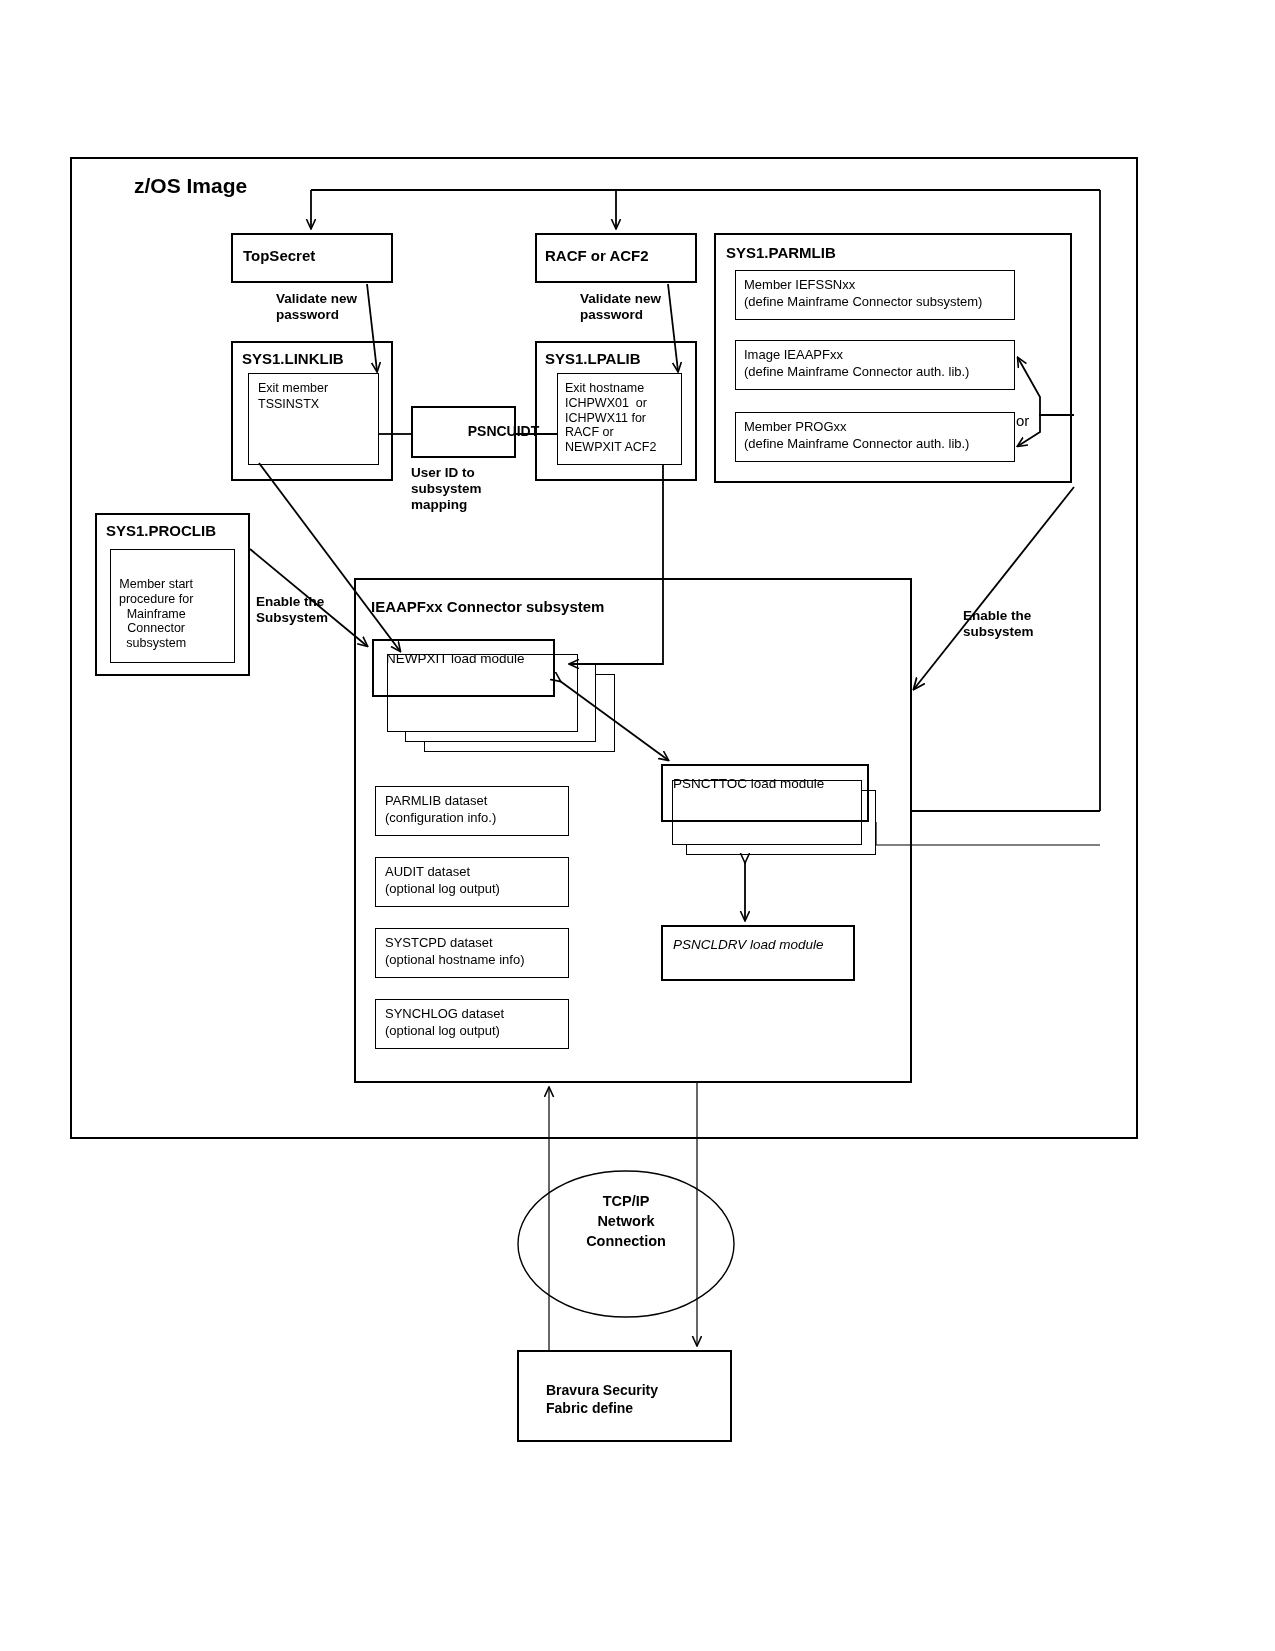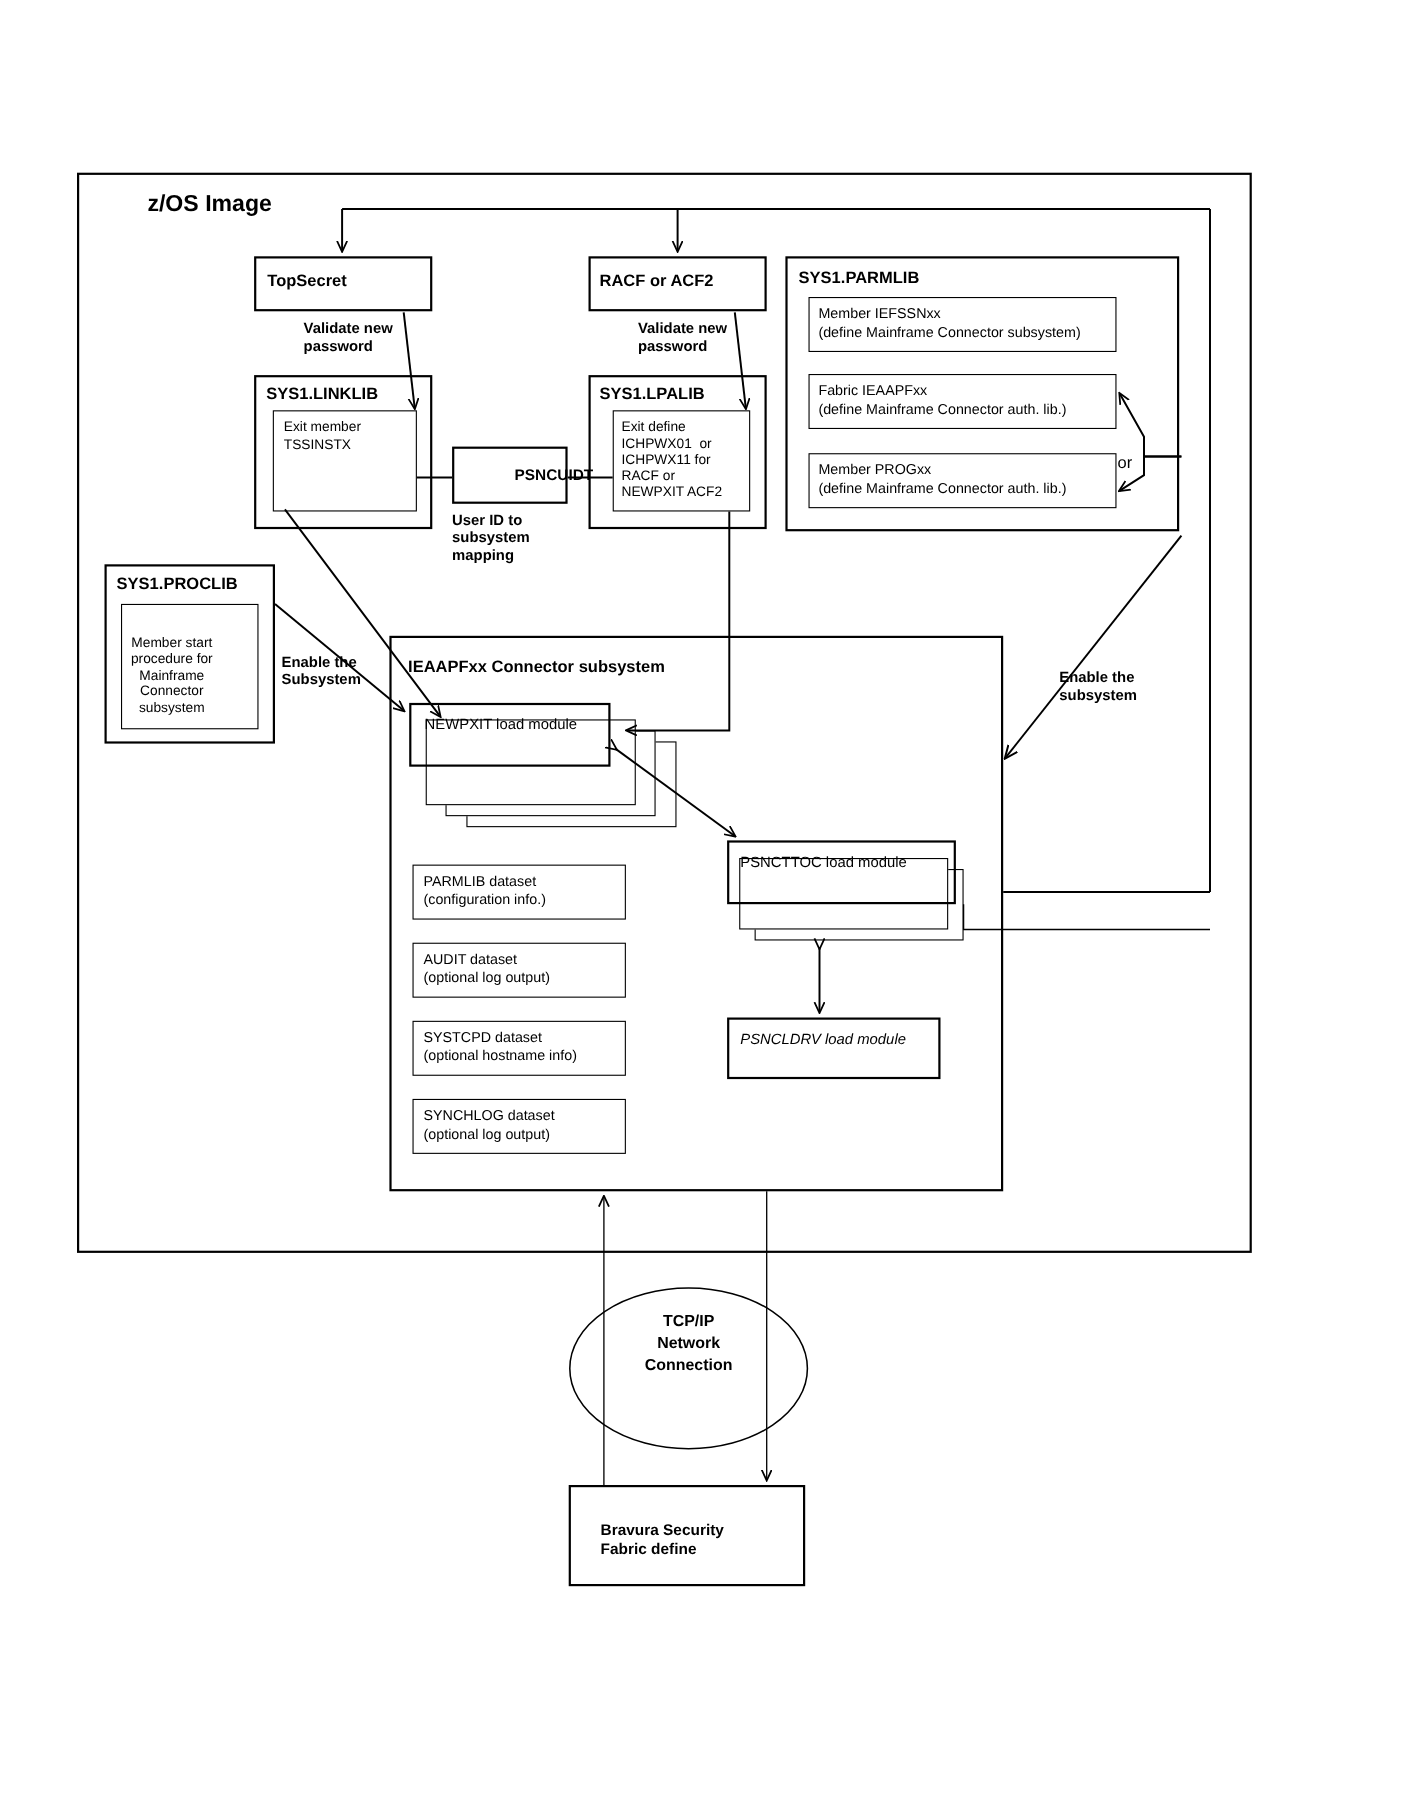--- a/index.html
+++ b/index.html
@@ -70,39 +70,39 @@
   <div class="lbl bold" style="left:545px; top:247px; font-size:15px;">RACF or ACF2</div>
 
   <div class="box" style="left:714px; top:233px; width:358px; height:250px;"></div>
   <div class="lbl bold" style="left:726px; top:244px; font-size:15px;">SYS1.PARMLIB</div>
 
   <div class="box-thin" style="left:735px; top:270px; width:280px; height:50px;"></div>
   <div class="lbl" style="left:744px; top:277px; font-size:13px;">Member IEFSSNxx</div>
   <div class="lbl" style="left:744px; top:294px; font-size:13px;">(define Mainframe Connector subsystem)</div>
 
   <div class="box-thin" style="left:735px; top:340px; width:280px; height:50px;"></div>
-  <div class="lbl" style="left:744px; top:347px; font-size:13px;">Fabric IEAAPFxx</div>
+  <div class="lbl" style="left:744px; top:347px; font-size:13px;">Image IEAAPFxx</div>
   <div class="lbl" style="left:744px; top:364px; font-size:13px;">(define Mainframe Connector auth. lib.)</div>
 
   <div class="box-thin" style="left:735px; top:412px; width:280px; height:50px;"></div>
   <div class="lbl" style="left:744px; top:419px; font-size:13px;">Member PROGxx</div>
   <div class="lbl" style="left:744px; top:436px; font-size:13px;">(define Mainframe Connector auth. lib.)</div>
 
   <div class="lbl" style="left:1016px; top:412px; font-size:15px;">or</div>
 
   <div class="box" style="left:231px; top:341px; width:162px; height:140px;"></div>
   <div class="lbl bold" style="left:242px; top:350px; font-size:15px;">SYS1.LINKLIB</div>
   <div class="box-thin" style="left:248px; top:373px; width:131px; height:92px;"></div>
   <div class="lbl" style="left:258px; top:381px; font-size:12.5px;">Exit member</div>
   <div class="lbl" style="left:258px; top:397px; font-size:12.5px;">TSSINSTX</div>
 
   <div class="box" style="left:535px; top:341px; width:162px; height:140px;"></div>
   <div class="lbl bold" style="left:545px; top:350px; font-size:15px;">SYS1.LPALIB</div>
   <div class="box-thin" style="left:557px; top:373px; width:125px; height:92px;"></div>
-  <div class="lbl" style="left:565px; top:381px; font-size:12.5px;">Exit define
+  <div class="lbl" style="left:565px; top:381px; font-size:12.5px;">Exit hostname
 ICHPWX01  or
 ICHPWX11 for
 RACF or
 NEWPXIT ACF2</div>
 
   <div class="box" style="left:411px; top:406px; width:105px; height:52px;"></div>
   <div class="lbl bold ctr" style="left:411px; top:423px; width:105px; font-size:14px;">PSNCUIDT</div>
   <div class="lbl bold" style="left:411px; top:465px; font-size:13.5px;">User ID to
 subsystem
 mapping</div>

